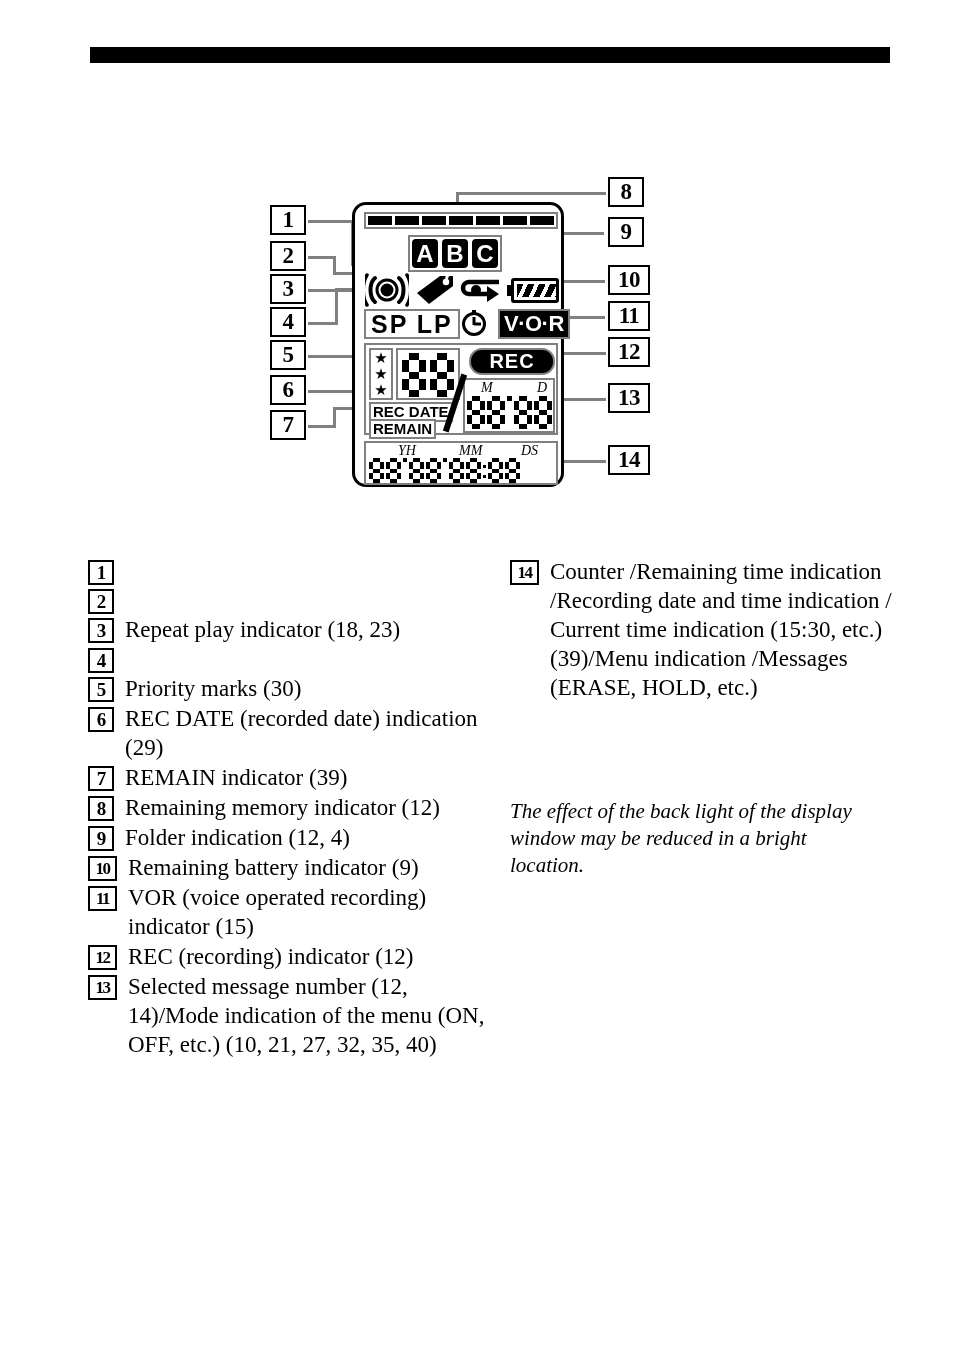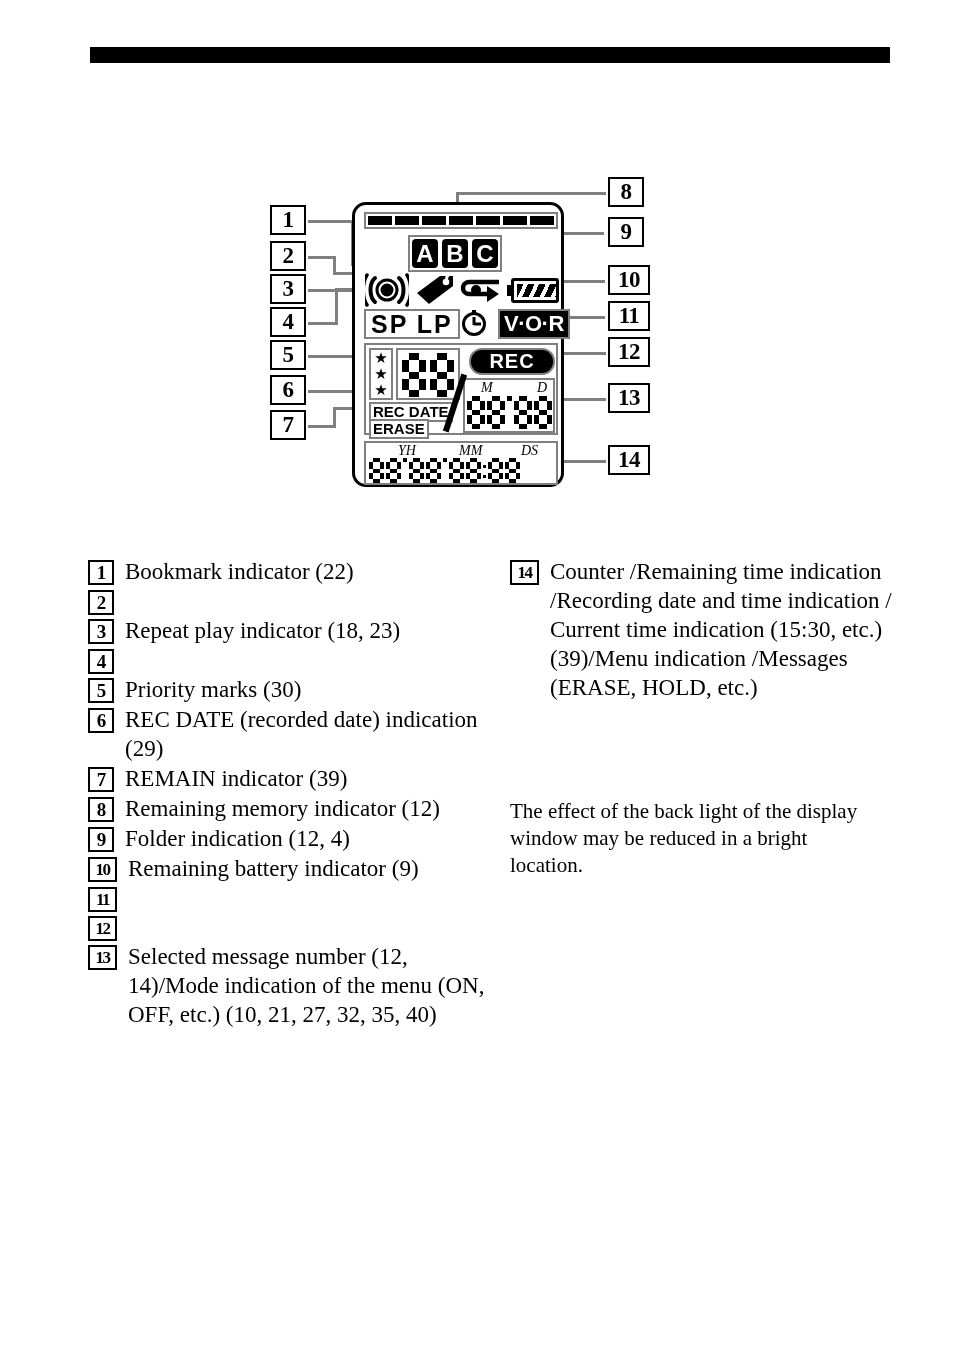--- a/index.html
+++ b/index.html
@@ -364,20 +364,21 @@
     line-height: 29px;
   }
   .note {
     position: absolute;
     left: 510px;
     top: 798px;
     width: 370px;
     font-family: "Liberation Serif", serif;
     font-size: 21px;
     line-height: 27px;
+    font-style: italic;
   }
 </style>
 </head>
 <body>
 
 <div class="top-rule"></div>
 
 <div class="diagram">
 
   <div class="lead lead-h" style="left:48px;top:50px;width:46px;"></div>
@@ -500,21 +501,21 @@
 
       <div class="bignum">
         <div class="digits" id="bignum-digits" style="left:4px;top:3px;"><span class="seg" style="width: 24px; height: 44px; margin-right: 4px;"><b style="left: 7px; top: 0px; width: 10px; height: 7px;"></b><b style="left: 0px; top: 7px; width: 7px; height: 11.5px;"></b><b style="left: 17px; top: 7px; width: 7px; height: 11.5px;"></b><b style="left: 7px; top: 18.5px; width: 10px; height: 7px;"></b><b style="left: 0px; top: 25.5px; width: 7px; height: 11.5px;"></b><b style="left: 17px; top: 25.5px; width: 7px; height: 11.5px;"></b><b style="left: 7px; top: 37px; width: 10px; height: 7px;"></b></span><span class="seg" style="width: 24px; height: 44px; margin-right: 4px;"><b style="left: 7px; top: 0px; width: 10px; height: 7px;"></b><b style="left: 0px; top: 7px; width: 7px; height: 11.5px;"></b><b style="left: 17px; top: 7px; width: 7px; height: 11.5px;"></b><b style="left: 7px; top: 18.5px; width: 10px; height: 7px;"></b><b style="left: 0px; top: 25.5px; width: 7px; height: 11.5px;"></b><b style="left: 17px; top: 25.5px; width: 7px; height: 11.5px;"></b><b style="left: 7px; top: 37px; width: 10px; height: 7px;"></b></span></div>
       </div>
 
       <div class="recbadge">REC</div>
 
       <div class="slash"></div>
 
       <div class="recdate">REC DATE</div>
-      <div class="remain">ERASE</div>
+      <div class="remain">REMAIN</div>
 
       <div class="datebox">
         <div class="md-lab m">M</div>
         <div class="md-lab d">D</div>
         <div class="digits" id="date-digits" style="left:2px;top:16px;"><span class="seg" style="width: 18px; height: 33px; margin-right: 2px;"><b style="left: 5px; top: 0px; width: 8px; height: 5px;"></b><b style="left: 0px; top: 5px; width: 5px; height: 9px;"></b><b style="left: 13px; top: 5px; width: 5px; height: 9px;"></b><b style="left: 5px; top: 14px; width: 8px; height: 5px;"></b><b style="left: 0px; top: 19px; width: 5px; height: 9px;"></b><b style="left: 13px; top: 19px; width: 5px; height: 9px;"></b><b style="left: 5px; top: 28px; width: 8px; height: 5px;"></b></span><span class="seg" style="width: 18px; height: 33px; margin-right: 2px;"><b style="left: 5px; top: 0px; width: 8px; height: 5px;"></b><b style="left: 0px; top: 5px; width: 5px; height: 9px;"></b><b style="left: 13px; top: 5px; width: 5px; height: 9px;"></b><b style="left: 5px; top: 14px; width: 8px; height: 5px;"></b><b style="left: 0px; top: 19px; width: 5px; height: 9px;"></b><b style="left: 13px; top: 19px; width: 5px; height: 9px;"></b><b style="left: 5px; top: 28px; width: 8px; height: 5px;"></b></span><span class="seg" style="width: 5px; height: 5px; margin-top: 0px; margin-right: 2px;"><b style="left: 0px; bottom: 0px; top: auto; width: 5px; height: 5px;"></b></span><span class="seg" style="width: 18px; height: 33px; margin-right: 2px;"><b style="left: 5px; top: 0px; width: 8px; height: 5px;"></b><b style="left: 0px; top: 5px; width: 5px; height: 9px;"></b><b style="left: 13px; top: 5px; width: 5px; height: 9px;"></b><b style="left: 5px; top: 14px; width: 8px; height: 5px;"></b><b style="left: 0px; top: 19px; width: 5px; height: 9px;"></b><b style="left: 13px; top: 19px; width: 5px; height: 9px;"></b><b style="left: 5px; top: 28px; width: 8px; height: 5px;"></b></span><span class="seg" style="width: 18px; height: 33px; margin-right: 2px;"><b style="left: 5px; top: 0px; width: 8px; height: 5px;"></b><b style="left: 0px; top: 5px; width: 5px; height: 9px;"></b><b style="left: 13px; top: 5px; width: 5px; height: 9px;"></b><b style="left: 5px; top: 14px; width: 8px; height: 5px;"></b><b style="left: 0px; top: 19px; width: 5px; height: 9px;"></b><b style="left: 13px; top: 19px; width: 5px; height: 9px;"></b><b style="left: 5px; top: 28px; width: 8px; height: 5px;"></b></span></div>
       </div>
     </div>
 
     <div class="bottomblock">
       <div class="yh-lab a">YH</div>
@@ -522,21 +523,20 @@
       <div class="yh-lab c">DS</div>
       <div class="digits" id="counter-digits" style="left:3px;top:15px;"><span class="seg" style="width: 15px; height: 25px; margin-right: 2px;"><b style="left: 4px; top: 0px; width: 7px; height: 4px;"></b><b style="left: 0px; top: 4px; width: 4px; height: 6.5px;"></b><b style="left: 11px; top: 4px; width: 4px; height: 6.5px;"></b><b style="left: 4px; top: 10.5px; width: 7px; height: 4px;"></b><b style="left: 0px; top: 14.5px; width: 4px; height: 6.5px;"></b><b style="left: 11px; top: 14.5px; width: 4px; height: 6.5px;"></b><b style="left: 4px; top: 21px; width: 7px; height: 4px;"></b></span><span class="seg" style="width: 15px; height: 25px; margin-right: 2px;"><b style="left: 4px; top: 0px; width: 7px; height: 4px;"></b><b style="left: 0px; top: 4px; width: 4px; height: 6.5px;"></b><b style="left: 11px; top: 4px; width: 4px; height: 6.5px;"></b><b style="left: 4px; top: 10.5px; width: 7px; height: 4px;"></b><b style="left: 0px; top: 14.5px; width: 4px; height: 6.5px;"></b><b style="left: 11px; top: 14.5px; width: 4px; height: 6.5px;"></b><b style="left: 4px; top: 21px; width: 7px; height: 4px;"></b></span><span class="seg" style="width: 4px; height: 4px; margin-top: 0px; margin-right: 2px;"><b style="left: 0px; bottom: 0px; top: auto; width: 4px; height: 4px;"></b></span><span class="seg" style="width: 15px; height: 25px; margin-right: 2px;"><b style="left: 4px; top: 0px; width: 7px; height: 4px;"></b><b style="left: 0px; top: 4px; width: 4px; height: 6.5px;"></b><b style="left: 11px; top: 4px; width: 4px; height: 6.5px;"></b><b style="left: 4px; top: 10.5px; width: 7px; height: 4px;"></b><b style="left: 0px; top: 14.5px; width: 4px; height: 6.5px;"></b><b style="left: 11px; top: 14.5px; width: 4px; height: 6.5px;"></b><b style="left: 4px; top: 21px; width: 7px; height: 4px;"></b></span><span class="seg" style="width: 15px; height: 25px; margin-right: 2px;"><b style="left: 4px; top: 0px; width: 7px; height: 4px;"></b><b style="left: 0px; top: 4px; width: 4px; height: 6.5px;"></b><b style="left: 11px; top: 4px; width: 4px; height: 6.5px;"></b><b style="left: 4px; top: 10.5px; width: 7px; height: 4px;"></b><b style="left: 0px; top: 14.5px; width: 4px; height: 6.5px;"></b><b style="left: 11px; top: 14.5px; width: 4px; height: 6.5px;"></b><b style="left: 4px; top: 21px; width: 7px; height: 4px;"></b></span><span class="seg" style="width: 4px; height: 4px; margin-top: 0px; margin-right: 2px;"><b style="left: 0px; bottom: 0px; top: auto; width: 4px; height: 4px;"></b></span><span class="seg" style="width: 15px; height: 25px; margin-right: 2px;"><b style="left: 4px; top: 0px; width: 7px; height: 4px;"></b><b style="left: 0px; top: 4px; width: 4px; height: 6.5px;"></b><b style="left: 11px; top: 4px; width: 4px; height: 6.5px;"></b><b style="left: 4px; top: 10.5px; width: 7px; height: 4px;"></b><b style="left: 0px; top: 14.5px; width: 4px; height: 6.5px;"></b><b style="left: 11px; top: 14.5px; width: 4px; height: 6.5px;"></b><b style="left: 4px; top: 21px; width: 7px; height: 4px;"></b></span><span class="seg" style="width: 15px; height: 25px; margin-right: 2px;"><b style="left: 4px; top: 0px; width: 7px; height: 4px;"></b><b style="left: 0px; top: 4px; width: 4px; height: 6.5px;"></b><b style="left: 11px; top: 4px; width: 4px; height: 6.5px;"></b><b style="left: 4px; top: 10.5px; width: 7px; height: 4px;"></b><b style="left: 0px; top: 14.5px; width: 4px; height: 6.5px;"></b><b style="left: 11px; top: 14.5px; width: 4px; height: 6.5px;"></b><b style="left: 4px; top: 21px; width: 7px; height: 4px;"></b></span><span class="colon" style="width: 3px; height: 25px; margin-right: 2px;"><b style="top: 7px; width: 3px; height: 3px;"></b><b style="top: 16.5px; width: 3px; height: 3px;"></b></span><span class="seg" style="width: 15px; height: 25px; margin-right: 2px;"><b style="left: 4px; top: 0px; width: 7px; height: 4px;"></b><b style="left: 0px; top: 4px; width: 4px; height: 6.5px;"></b><b style="left: 11px; top: 4px; width: 4px; height: 6.5px;"></b><b style="left: 4px; top: 10.5px; width: 7px; height: 4px;"></b><b style="left: 0px; top: 14.5px; width: 4px; height: 6.5px;"></b><b style="left: 11px; top: 14.5px; width: 4px; height: 6.5px;"></b><b style="left: 4px; top: 21px; width: 7px; height: 4px;"></b></span><span class="seg" style="width: 15px; height: 25px; margin-right: 2px;"><b style="left: 4px; top: 0px; width: 7px; height: 4px;"></b><b style="left: 0px; top: 4px; width: 4px; height: 6.5px;"></b><b style="left: 11px; top: 4px; width: 4px; height: 6.5px;"></b><b style="left: 4px; top: 10.5px; width: 7px; height: 4px;"></b><b style="left: 0px; top: 14.5px; width: 4px; height: 6.5px;"></b><b style="left: 11px; top: 14.5px; width: 4px; height: 6.5px;"></b><b style="left: 4px; top: 21px; width: 7px; height: 4px;"></b></span></div>
     </div>
 
   </div>
 </div>
 
 <div class="legend-left" id="legend-left">
     <div class="leg-item">
       <div class="leg-num">1</div>
-      <div class="leg-txt">Bookmark indicator (22)</div>
     </div>
     <div class="leg-item">
       <div class="leg-num">2</div>
     </div>
     <div class="leg-item">
       <div class="leg-num">3</div>
       <div class="leg-txt">Repeat play indicator (18, 23)</div>
     </div>
     <div class="leg-item">
       <div class="leg-num">4</div>
@@ -560,23 +560,25 @@
     <div class="leg-item">
       <div class="leg-num">9</div>
       <div class="leg-txt">Folder indication (12, 4)</div>
     </div>
     <div class="leg-item">
       <div class="leg-num two">10</div>
       <div class="leg-txt">Remaining battery indicator  (9)</div>
     </div>
     <div class="leg-item">
       <div class="leg-num two">11</div>
+      <div class="leg-txt">VOR (voice operated recording) indicator (15)</div>
     </div>
     <div class="leg-item">
       <div class="leg-num two">12</div>
+      <div class="leg-txt">REC (recording) indicator (12)</div>
     </div>
     <div class="leg-item">
       <div class="leg-num two">13</div>
       <div class="leg-txt">Selected message number (12, 14)/Mode indication of the menu (ON, OFF, etc.) (10, 21, 27, 32, 35, 40)</div>
     </div>
   </div>
 
 <div class="legend-right" id="legend-right">
     <div class="leg-item">
       <div class="leg-num two">14</div>

